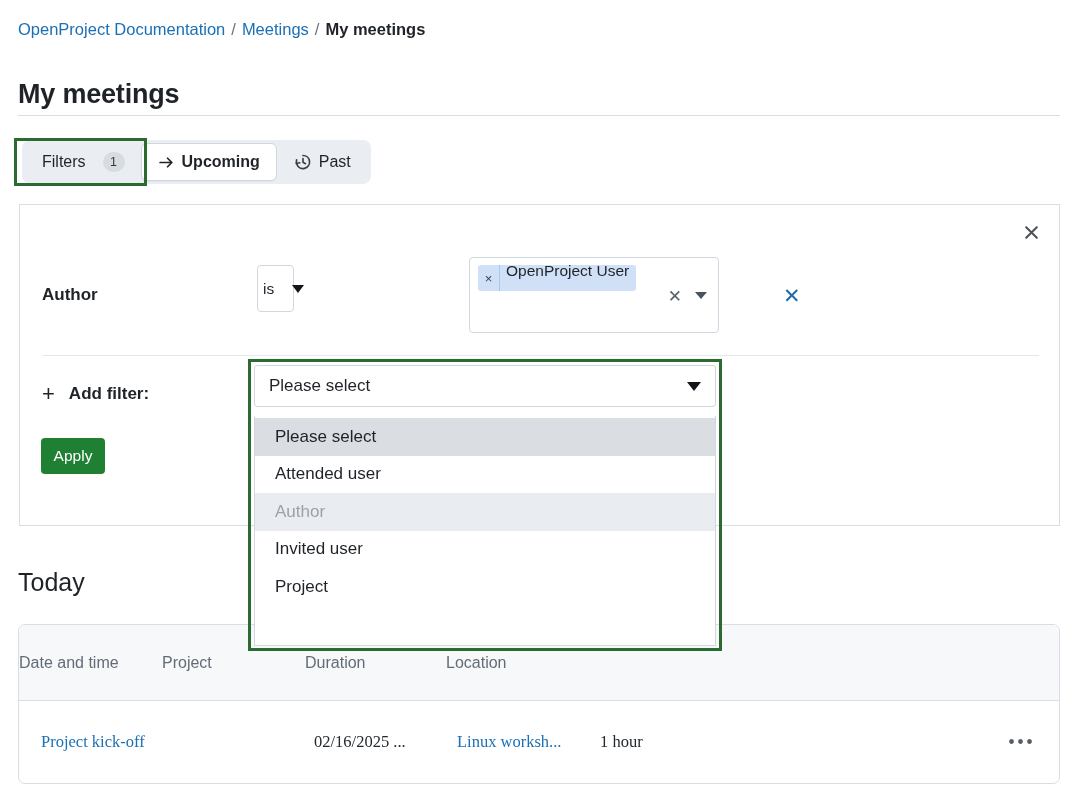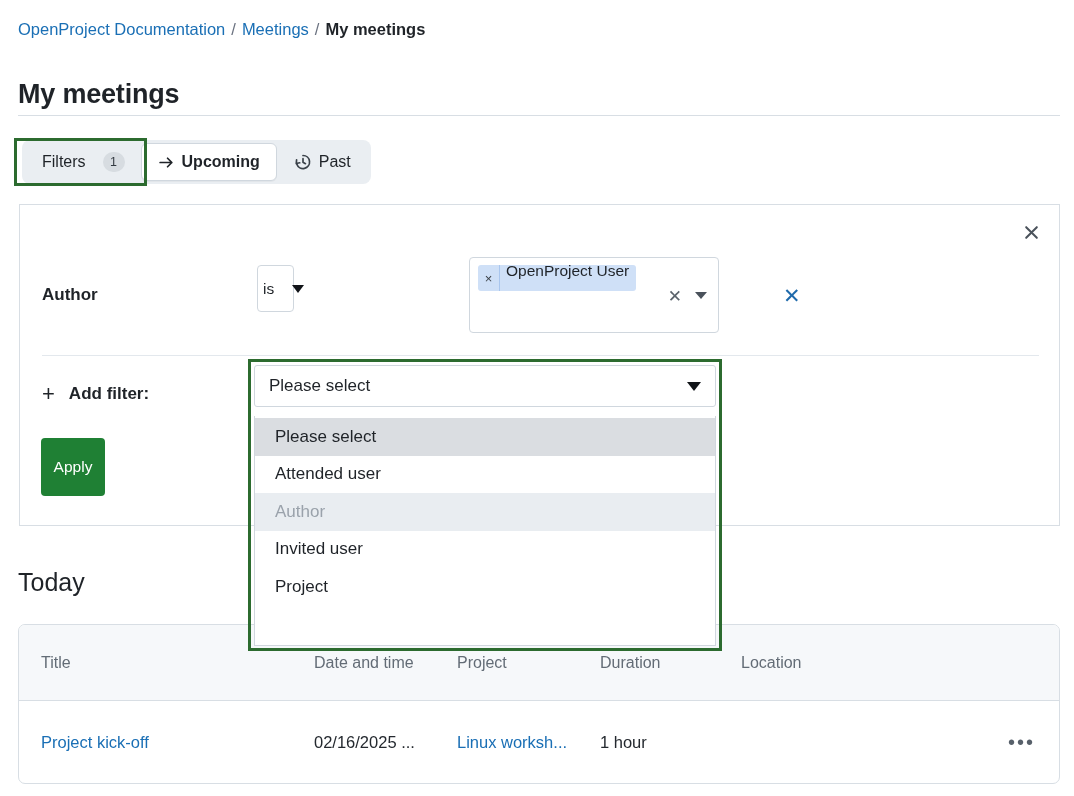--- a/index.html
+++ b/index.html
@@ -205,21 +205,21 @@
     position: absolute; left: 22px; top: 178px;
     display: flex; align-items: center; gap: 14px;
     font-size: 17px; font-weight: 700; color: #1f2328;
   }
   .addfilter-label .plus {
     font-size: 22px; font-weight: 400; color: #1f2328; line-height: 1;
   }
 
   .apply-btn {
     position: absolute; left: 21px; top: 233px;
-    width: 64px; height: 58px;
+    width: 64px; height: 36px;
     background: #1f8034;
     border: none; border-radius: 4px;
     color: #fff; font-size: 15.5px;
     cursor: pointer;
     display: flex; align-items: center; justify-content: center;
   }
 
   
   .select-control {
     position: absolute; left: 254px; top: 365px;
@@ -280,20 +280,21 @@
     background: #f6f8fa;
     border-bottom: 1px solid #d8dee4;
     display: flex; align-items: center;
     font-size: 16px; color: #636c76;
   }
   .tbody-row {
     height: 82px;
     display: flex; align-items: center;
     font-size: 16.5px;
     position: relative;
+    font-family: Liberation Serif, serif;
   }
   .c-title    { width: 295px; padding-left: 22px; }
   .c-date     { width: 143px; }
   .c-project  { width: 143px; }
   .c-duration { width: 141px; }
   .c-location { width: 180px; }
   .link { color: #1a6fb5; text-decoration: none; cursor: pointer; }
   .row-menu {
     position: absolute; right: 24px; top: 50%;
     transform: translateY(-50%);
@@ -409,21 +410,20 @@
     <div class="opt">Project</div>
   </div>
 
 <div class="hl-box" id="hl-filters"></div>
 <div class="hl-box" id="hl-select"></div>
 
 <div class="today-heading">Today</div>
 
 <div class="table-card">
   <div class="thead" id="table-head">
-      <div class="c-title">Title</div>
       <div class="c-date">Date and time</div>
       <div class="c-project">Project</div>
       <div class="c-duration">Duration</div>
       <div class="c-location">Location</div>
     </div>
   <div id="table-body">
       <div class="tbody-row">
         <div class="c-title"><a class="link">Project kick-off</a></div>
         <div class="c-date">02/16/2025 ...</div>
         <div class="c-project"><a class="link">Linux worksh...</a></div>

